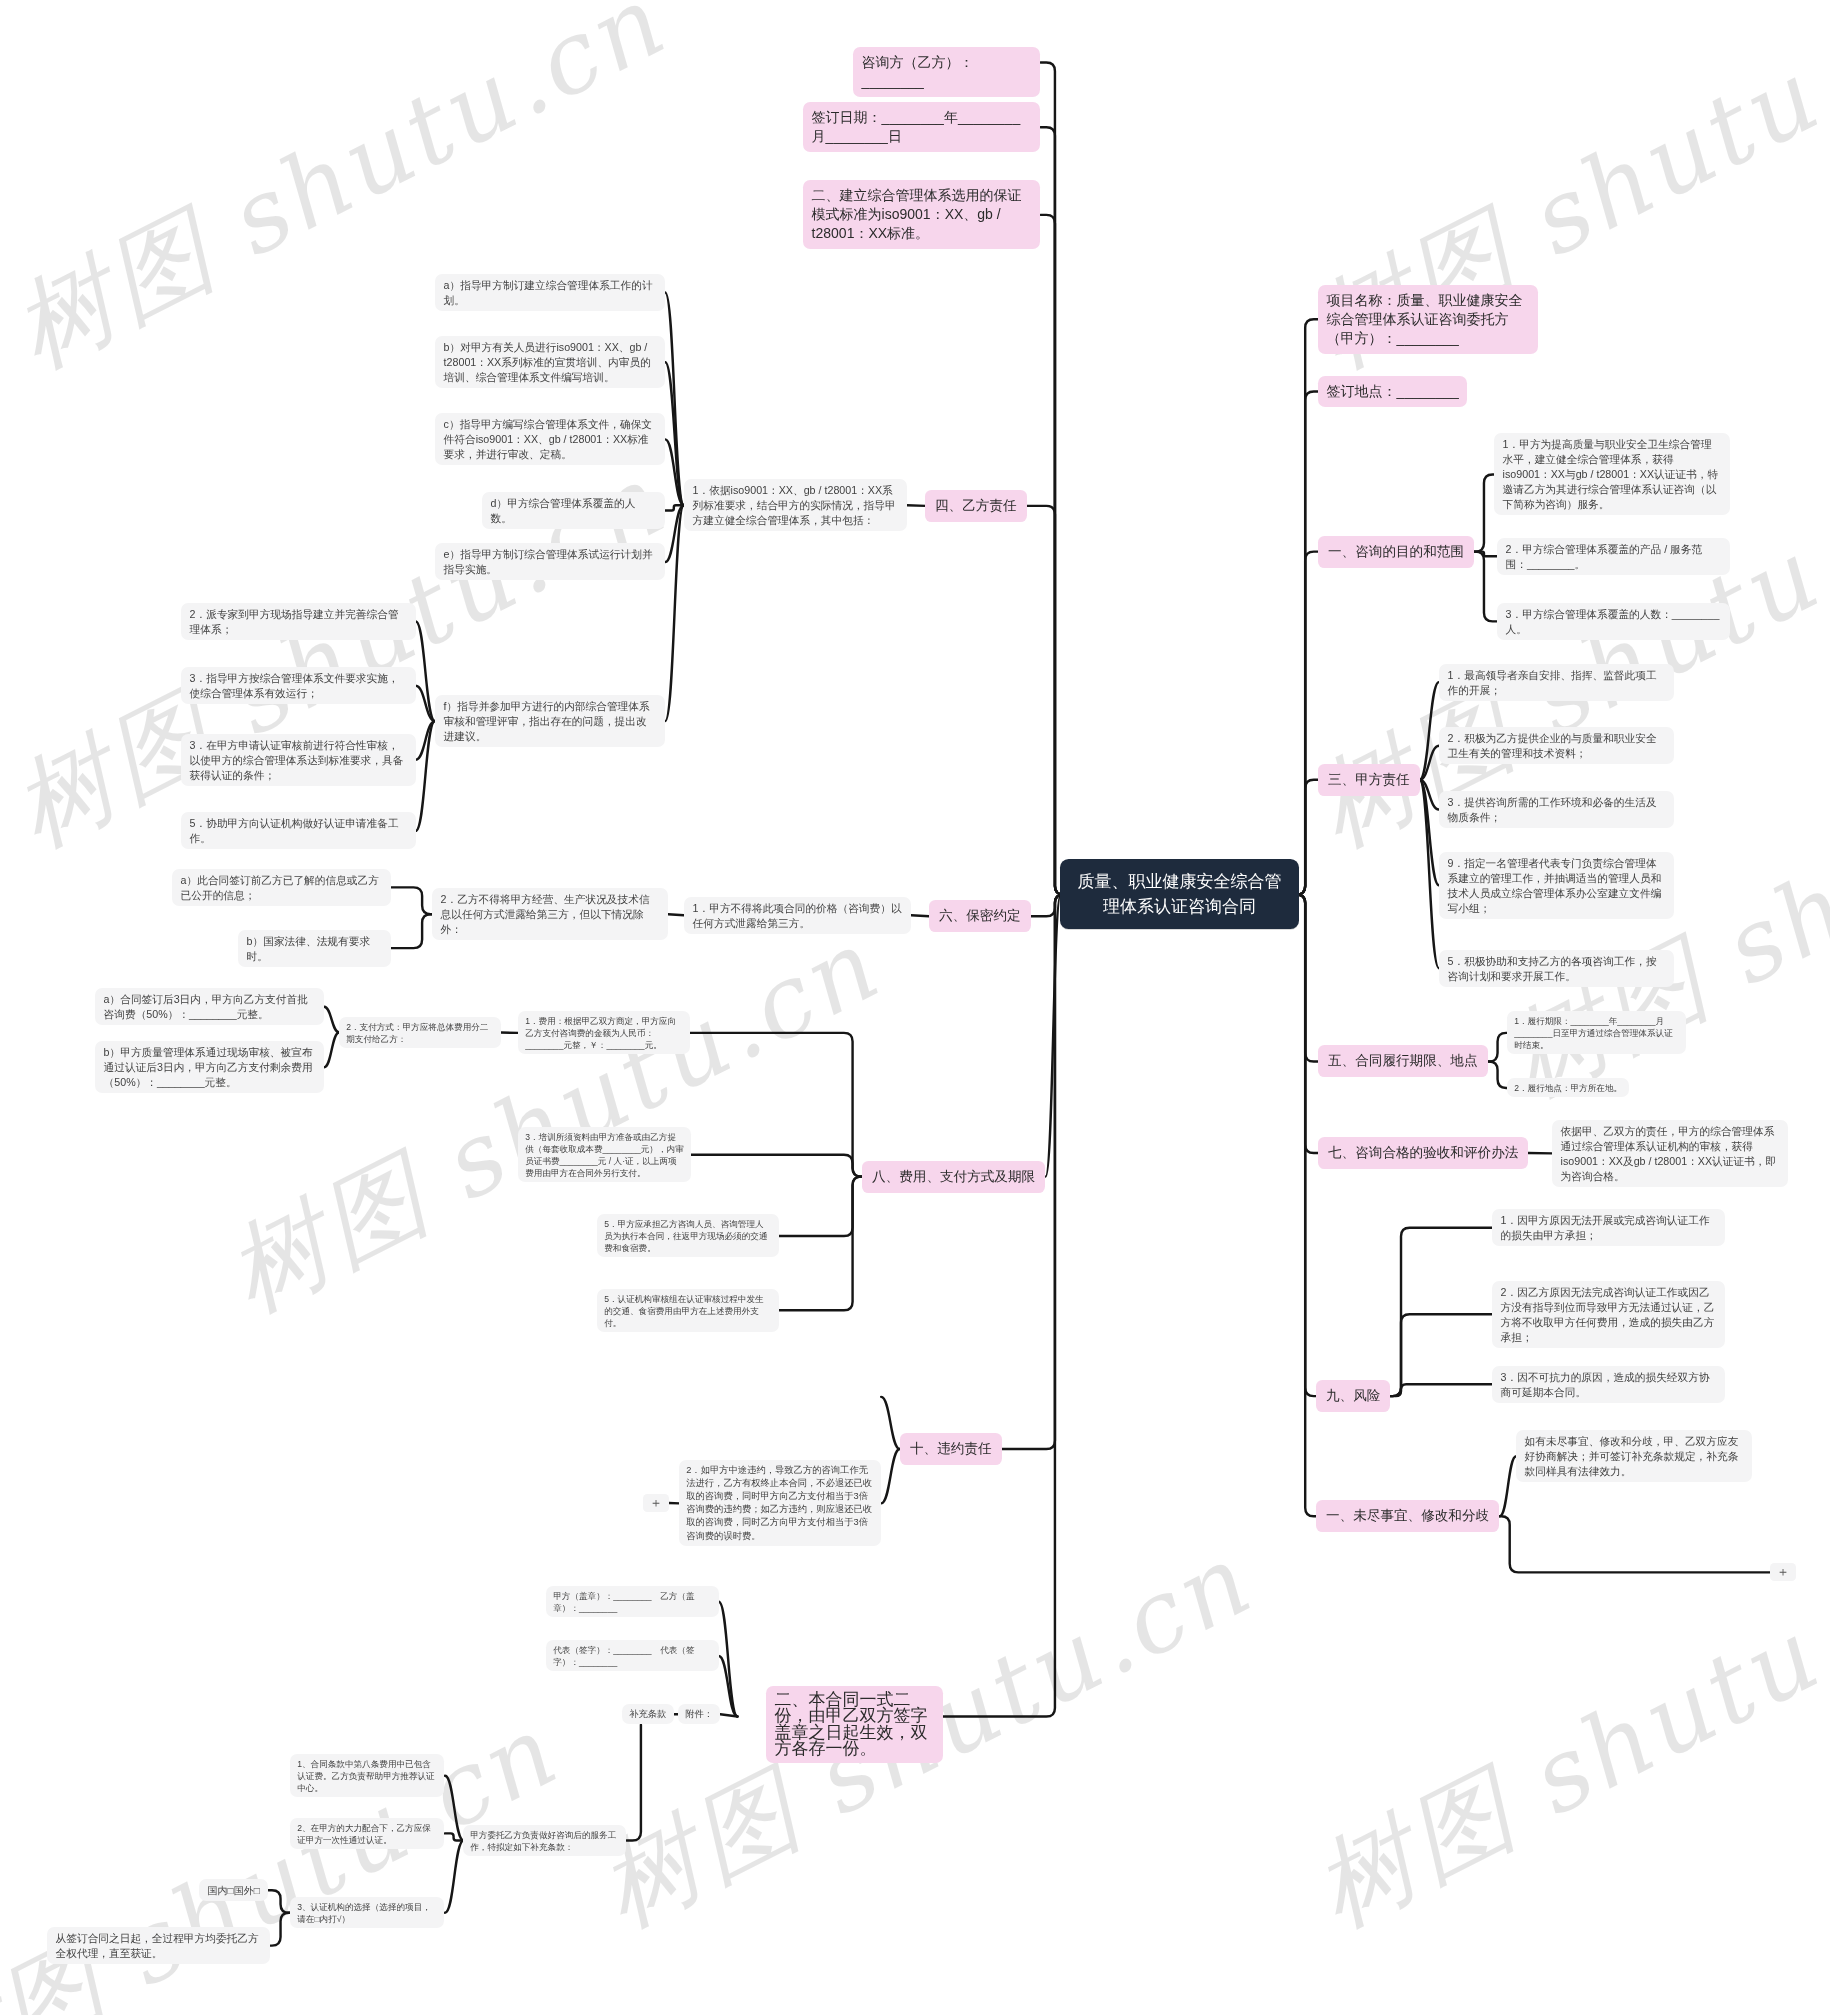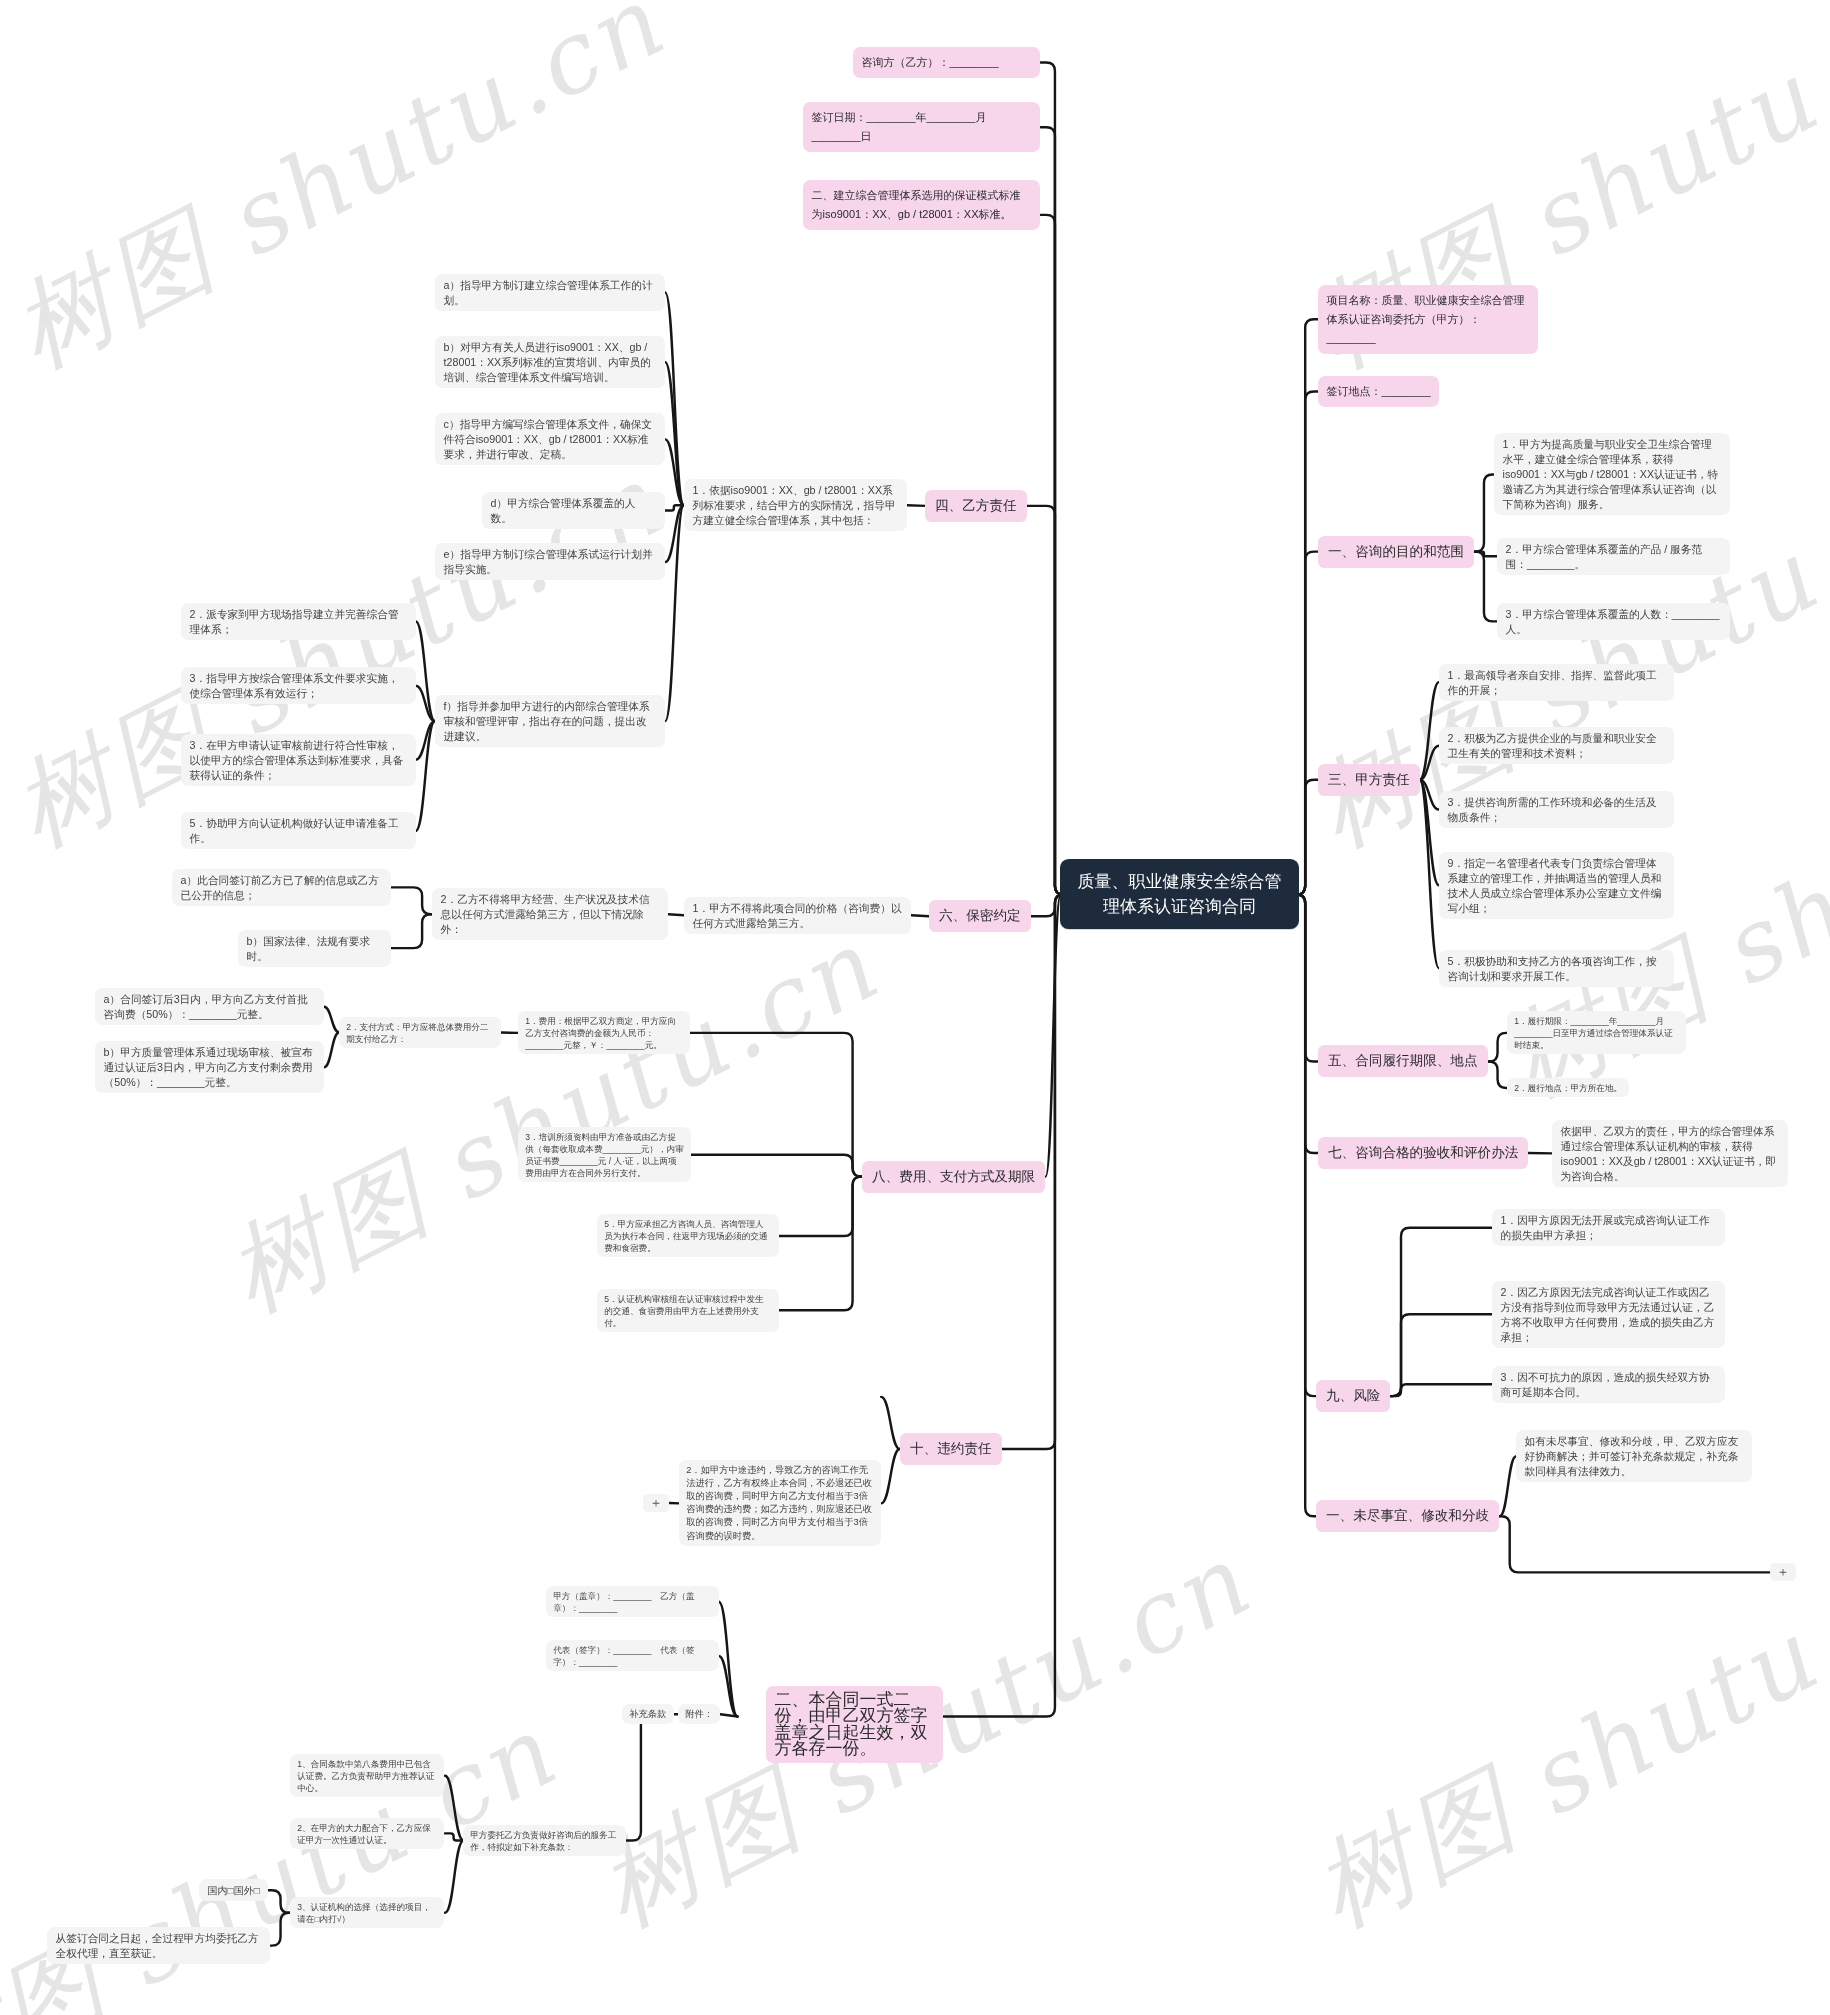--- a/index.html
+++ b/index.html
@@ -6,21 +6,21 @@
   #canvas{position:relative;width:1831px;height:2015px;background:#ffffff;overflow:hidden;
           font-family:"Liberation Sans","DejaVu Sans",sans-serif;}
   .wm{position:absolute;z-index:0;font-family:"DejaVu Serif",serif;font-style:italic;
       font-size:100px;letter-spacing:4.3px;color:rgba(0,0,0,0.10);white-space:nowrap;
       transform:rotate(-27deg);transform-origin:left center;pointer-events:none;}
   #links{position:absolute;left:0;top:0;z-index:1;pointer-events:none;}
   .node{position:absolute;z-index:2;box-sizing:border-box;border-radius:7.2px;}
   .g   {background:#f4f4f5;color:#3f3f3f;font-size:10.7px;line-height:15px;padding:3.6px 8.6px;}
   .gs  {background:#f4f4f5;color:#3f3f3f;font-size:8.6px;line-height:12px;padding:3.6px 7.2px;}
   .gm  {background:#f4f4f5;color:#3f3f3f;font-size:9.3px;line-height:13.2px;padding:3.6px 7.2px;}
-  .p   {background:#f7d6ec;color:#2b2b2b;font-size:11px;line-height:19.3px;padding:5.7px 8.6px;}
+  .p   {background:#f7d6ec;color:#2b2b2b;font-size:14px;line-height:19.3px;padding:5.7px 8.6px;}
   .pm  {background:#f7d6ec;color:#2b2b2b;font-size:17px;line-height:16.4px;padding:5.7px 8.6px;margin-left:29px;}
   .s   {background:#f7d6ec;color:#2b2b2b;font-size:13.6px;line-height:18px;padding:7.2px 10px;white-space:nowrap;border-radius:6.4px;}
   .c   {background:#1e2b3d;color:#ffffff;font-size:17px;line-height:25px;padding:10px 11.4px;
         text-align:center;border-radius:8.6px;box-shadow:0 0.7px 0 rgba(0,0,0,0.2);}
   .plus{background:#f4f4f5;color:#555;font-size:13px;line-height:15.7px;padding:1.4px 6.4px;border-radius:4.3px;}
   .nw{white-space:nowrap;}
 </style>
 </head>
 <body>
 

